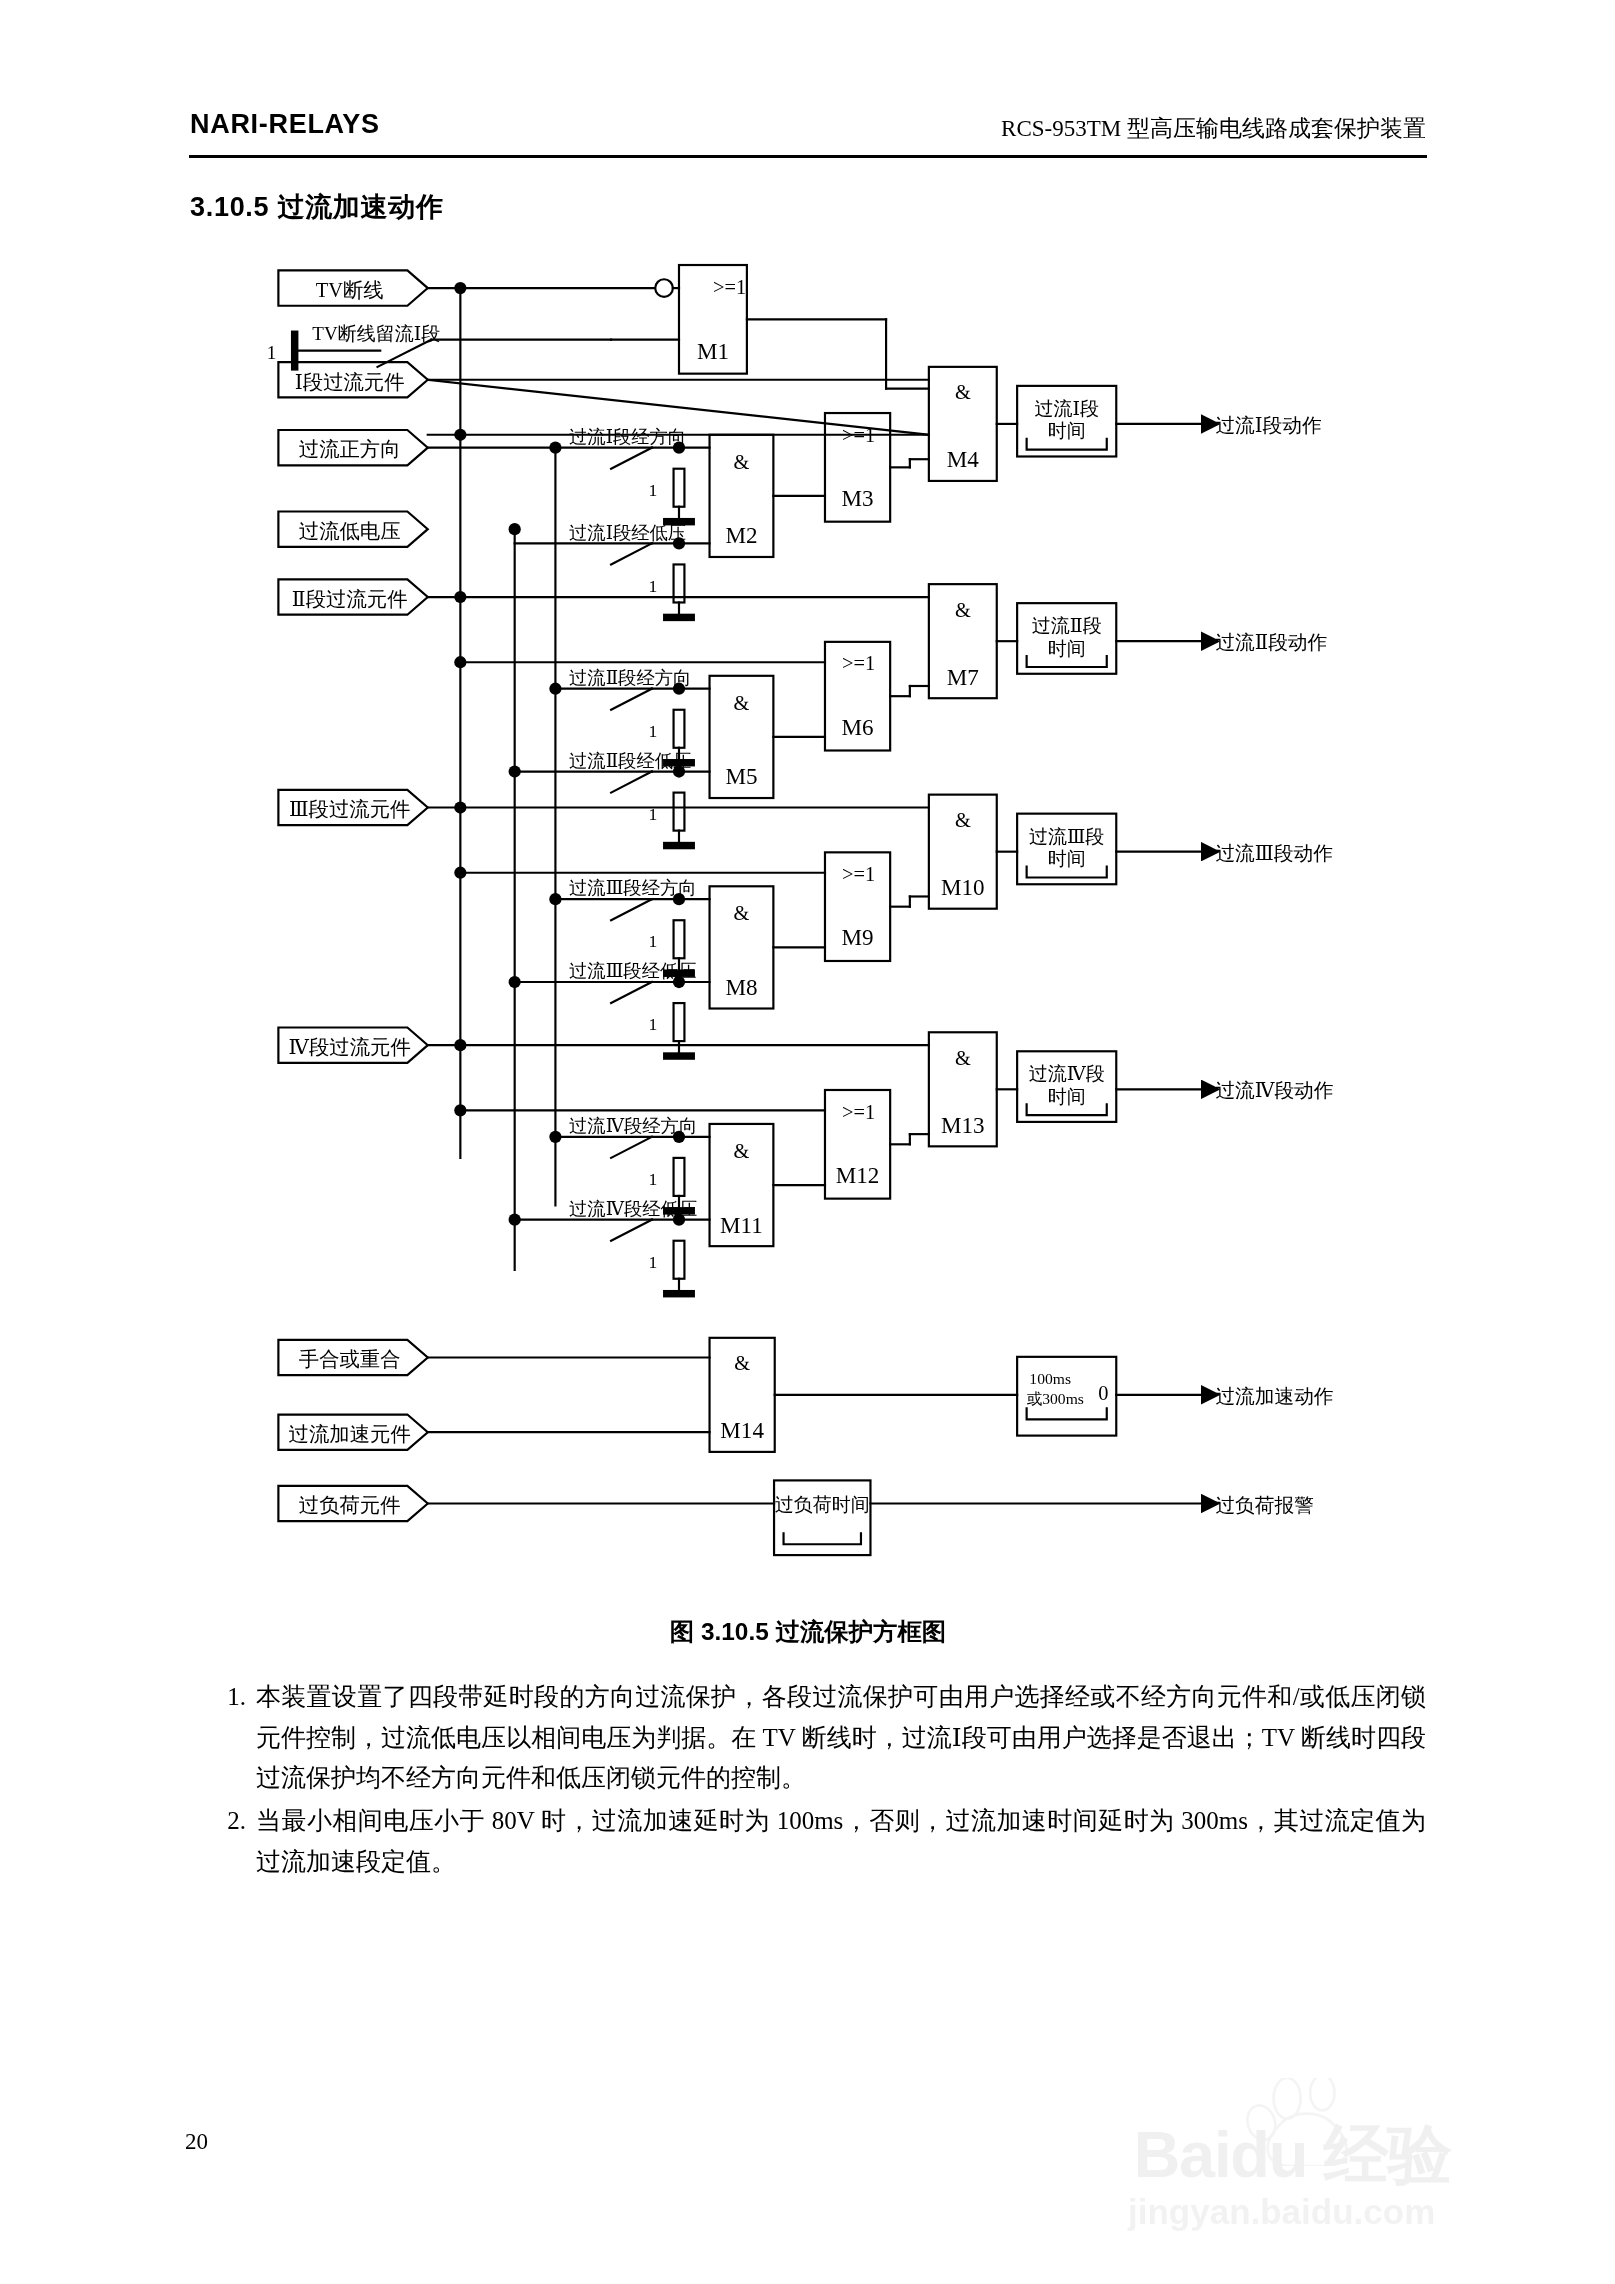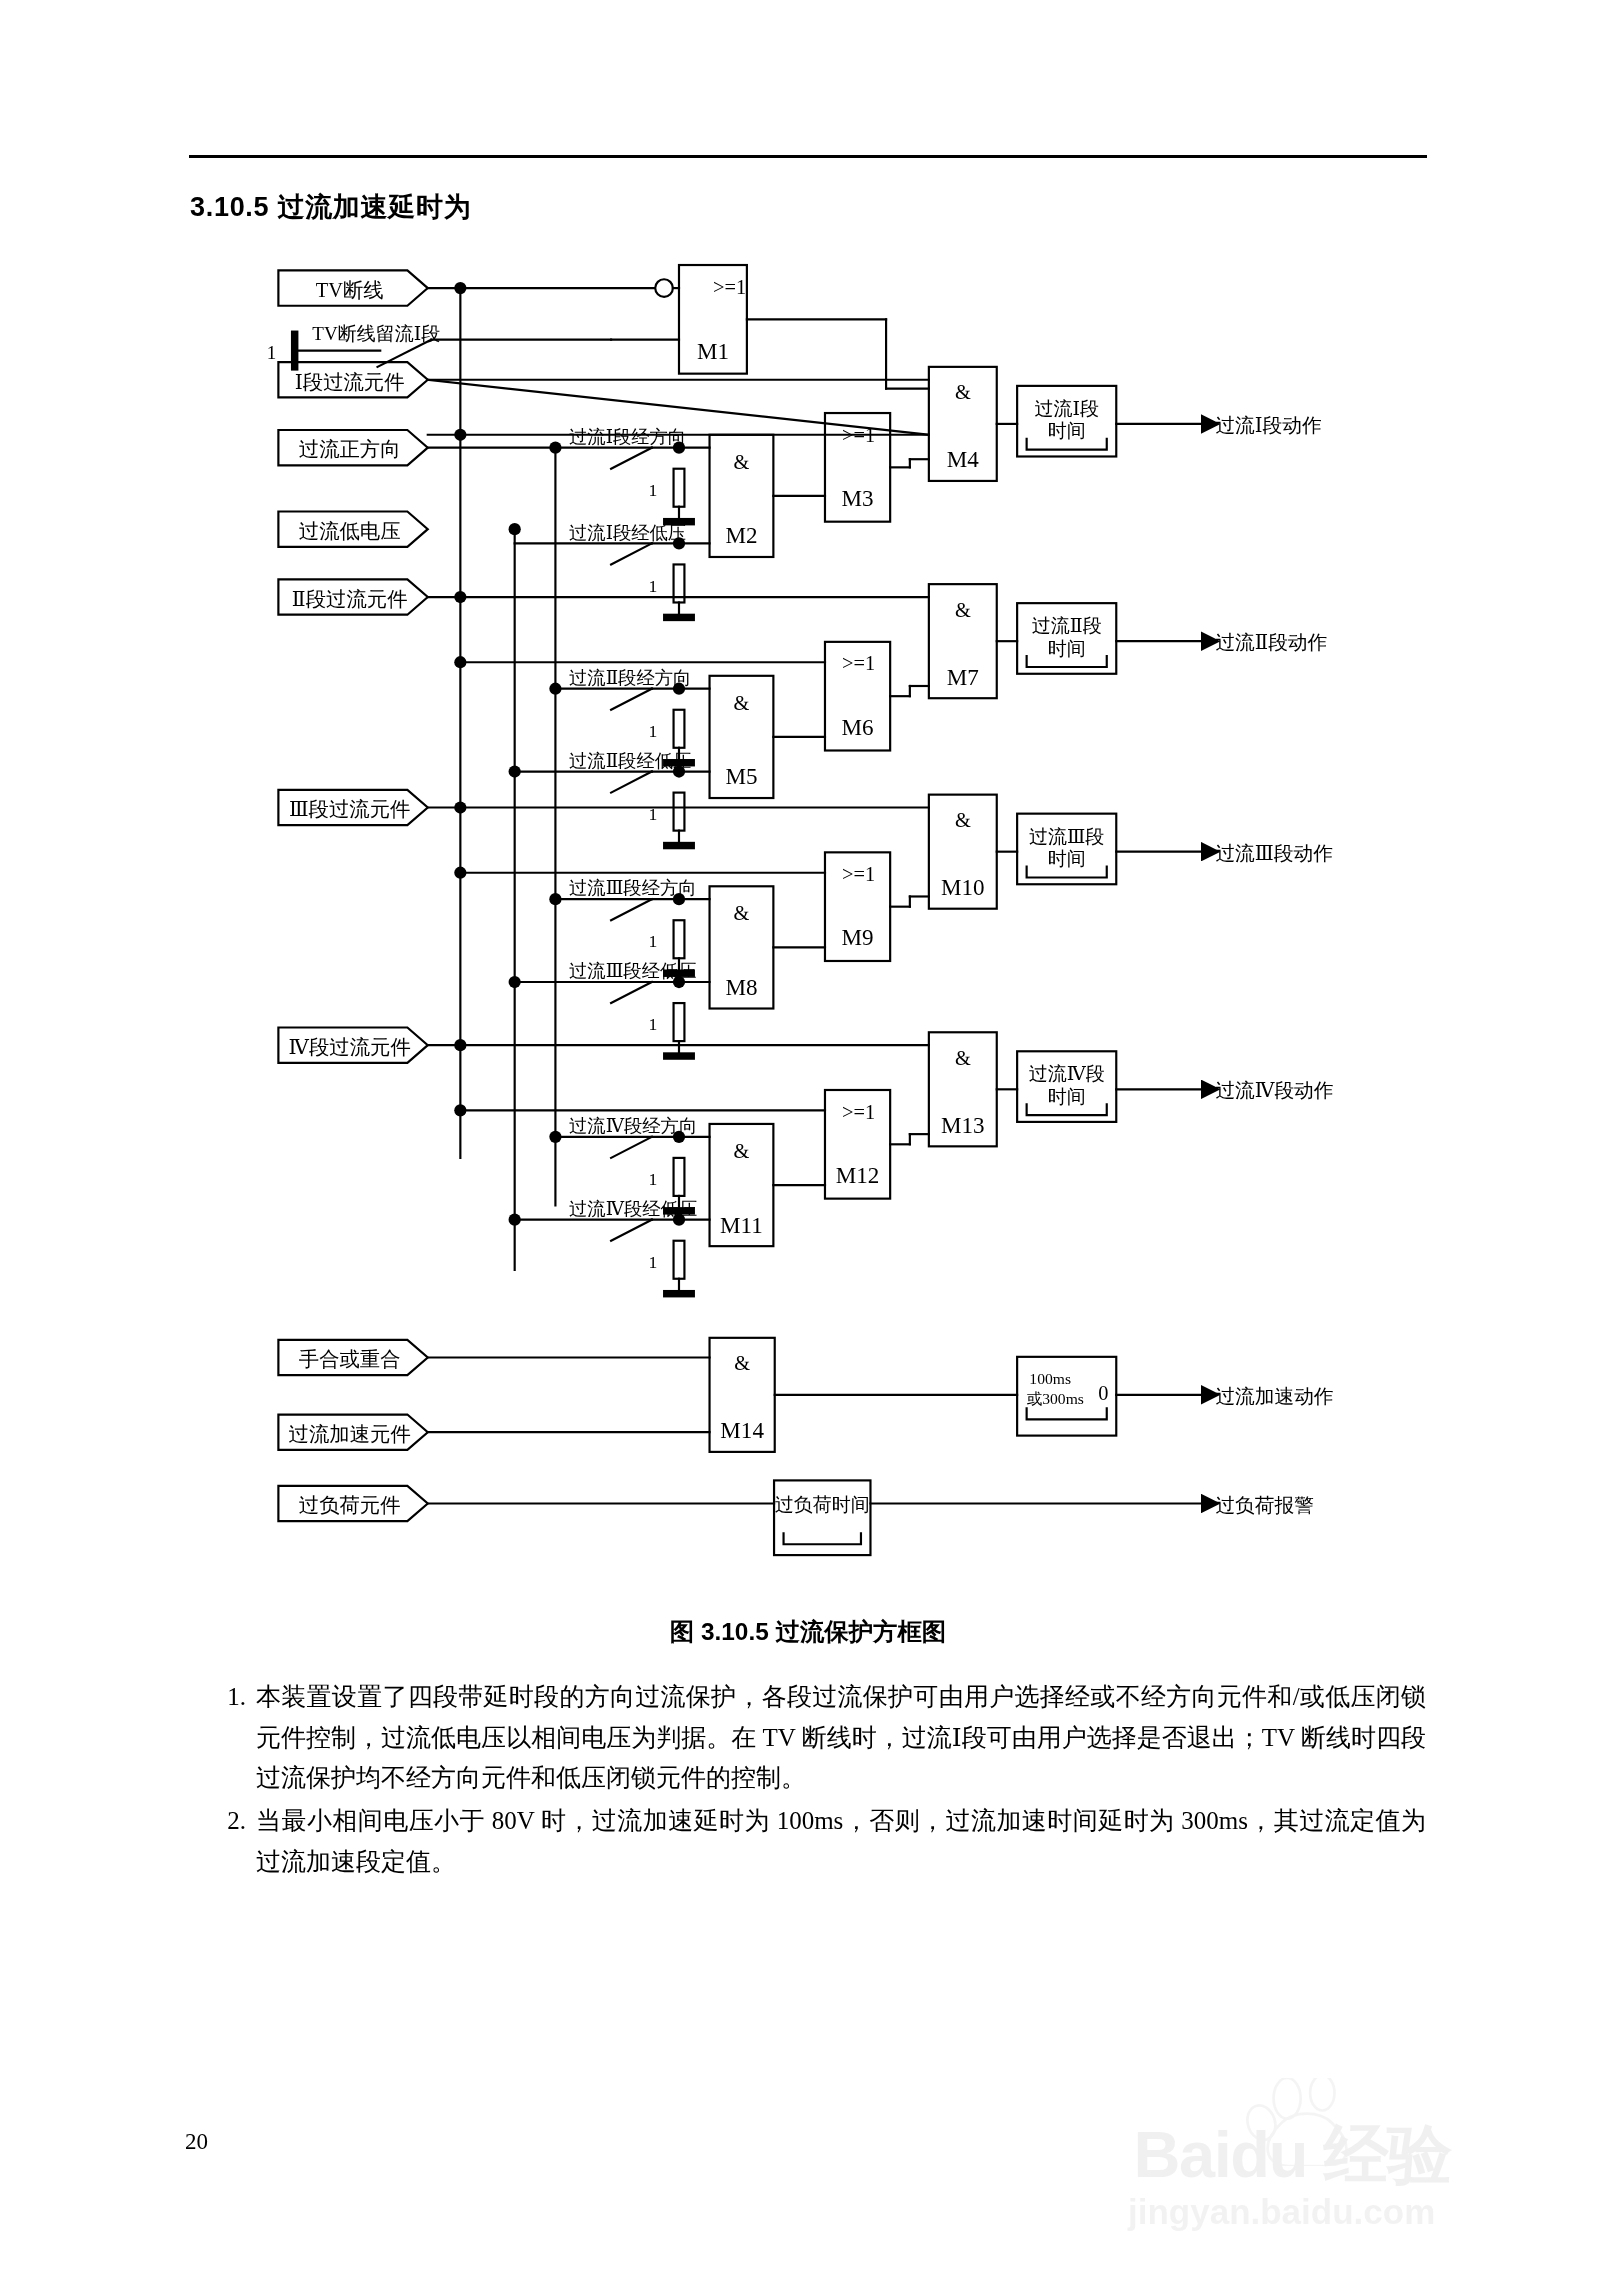--- a/index.html
+++ b/index.html
@@ -39,23 +39,27 @@
            font-family:"Liberation Sans","DejaVu Sans",sans-serif;color:#777;letter-spacing:-1.4px;}
   .wm-sub{position:absolute;left:15px;top:114px;font-size:35px;font-weight:bold;
           font-family:"Liberation Sans","DejaVu Sans",sans-serif;color:#888;}
   .wm-paw{position:absolute;left:133px;top:0px;}
 </style>
 </head>
 <body>
 
 <div class="page">
 
+  <div class="hdr">
+    <div class="hdr-left">NARI-RELAYS</div>
+    <div class="hdr-right">RCS-953TM 型高压输电线路成套保护装置</div>
+  </div>
   <div class="hdr-rule"></div>
 
-  <div class="sec-title">3.10.5  过流加速延时为</div>
+  <div class="sec-title">3.10.5  过流加速动作</div>
 
   <div class="diagram">
   <svg width="1616" height="1630" xmlns="http://www.w3.org/2000/svg" viewBox="0 0 2380 2400">
     <defs>
       <marker id="arrw" markerWidth="9" markerHeight="9" refX="0.4" refY="4.5" orient="auto">
         <path d="M0,0 L9,4.5 L0,9 Z" fill="#000"></path>
       </marker>
     </defs>
     <g stroke="#000" stroke-width="3.2" fill="none" stroke-linecap="square">
 

